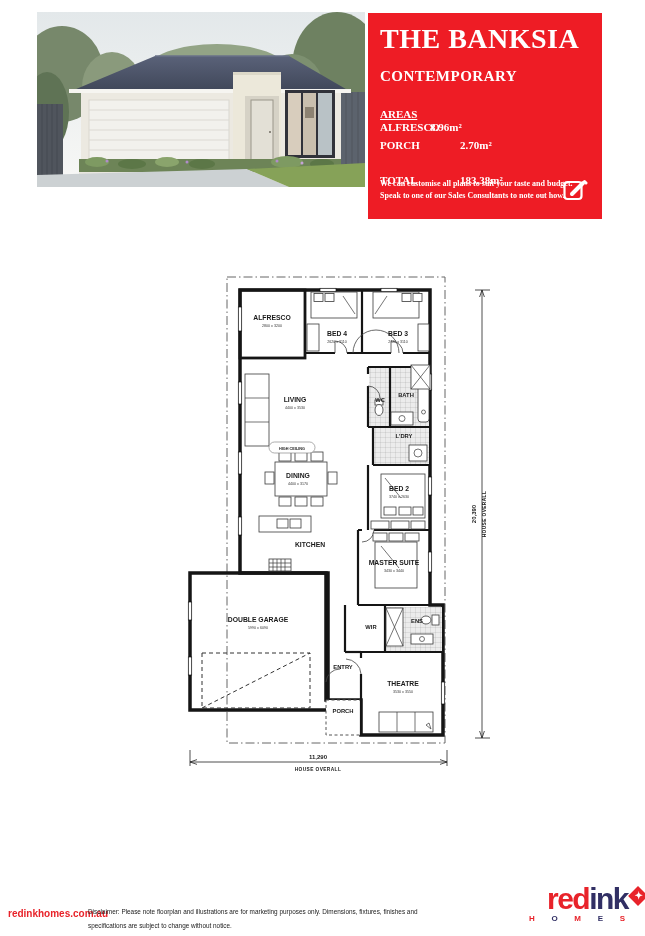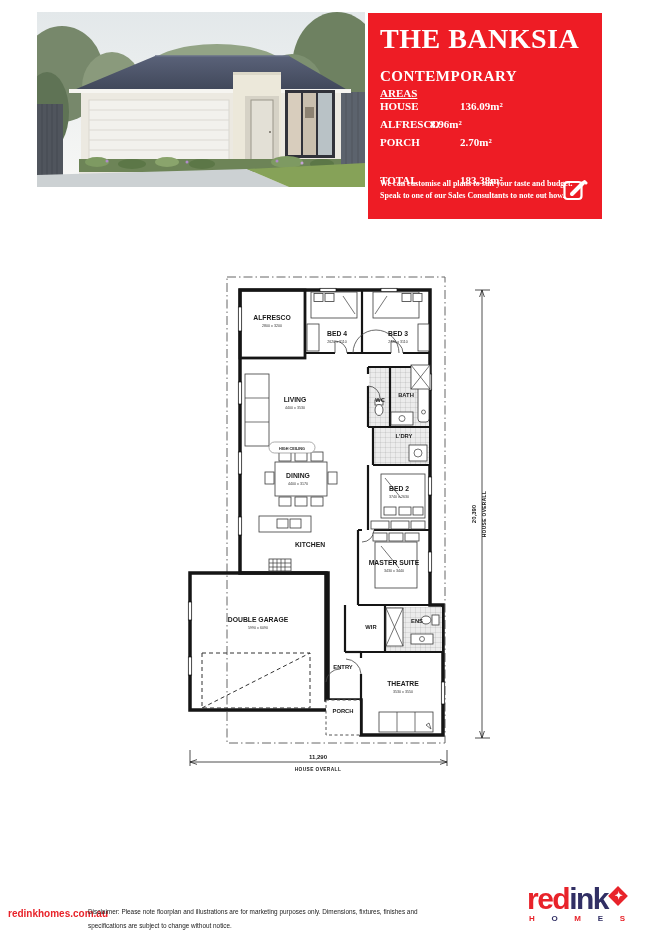--- a/index.html
+++ b/index.html
@@ -9,21 +9,21 @@
   
   #photo{position:absolute;left:37px;top:12px;width:328px;height:175px;}
 
   
   #redpanel{position:absolute;left:368px;top:13px;width:234px;height:206px;
             background:#ee1c25;color:#fff;font-family:"Liberation Serif",serif;
             padding:12px 12px;box-sizing:border-box;}
   #redpanel .title{font-size:28px;font-weight:bold;line-height:1;letter-spacing:.5px;}
   #redpanel .subtitle{font-size:15px;font-weight:bold;margin-top:15px;letter-spacing:.5px;}
   #redpanel .frontage{font-size:12px;font-weight:bold;margin-top:9px;}
-  #redpanel .areas-head{font-size:11px;font-weight:bold;text-decoration:underline;margin-top:2px;}
+  #redpanel .areas-head{font-size:11px;font-weight:bold;text-decoration:underline;margin-top:23px;}
   .area-row{position:relative;height:17px;font-size:11px;font-weight:bold;margin-top:1px;}
   .area-row .lbl{position:absolute;left:0;top:0;}
   .area-row .val{position:absolute;top:0;}
   .val-far{left:80px;}
   .val-near{left:50px;}
   #total-wrap{position:absolute;left:12px;right:12px;bottom:12px;height:34px;}
   #total-wrap .area-row .lbl,#total-wrap .area-row .val{text-align:right;}
   #customise{position:absolute;left:0;top:5px;font-size:8px;font-weight:bold;line-height:1.55;}
   #edit-icon{position:absolute;right:14px;bottom:16px;width:26px;height:26px;}
 
@@ -38,21 +38,21 @@
   .hc-txt{font:bold 3.8px "Liberation Sans",sans-serif;text-anchor:middle;}
   .wall{stroke:#151515;fill:none;}
   .furn{stroke:#3a3a3a;stroke-width:.8;fill:#ffffff;}
   .furnline{stroke:#3a3a3a;stroke-width:.7;fill:none;}
   .arc{stroke:#444;stroke-width:.8;fill:none;}
 
   
   #footer-url{position:absolute;left:8px;top:908px;color:#e8232a;font-weight:bold;font-size:10px;}
   #disclaimer{position:absolute;left:88px;top:905px;width:352px;font-size:6.4px;color:#222;line-height:14px;}
   #logo{position:absolute;left:527px;top:884px;width:112px;}
-  #logo .word{font-weight:bold;font-size:30px;letter-spacing:-1.5px;line-height:1;white-space:nowrap;}
+  #logo .word{font-weight:bold;font-size:30px;letter-spacing:-1.5px;line-height:1;white-space:nowrap;margin-left:20px;}
   #logo .red{color:#e8232a;}
   #logo .navy{color:#312f64;}
   #logo .diamond{display:inline-block;width:14px;height:14px;background:#e8232a;
                  transform:rotate(45deg);margin-left:3px;position:relative;top:-6px;}
   #logo .diamond span{position:absolute;left:50%;top:50%;transform:translate(-50%,-50%) rotate(-45deg);
                       color:#fff;font-size:10px;}
   #logo .homes{display:flex;justify-content:space-between;width:96px;margin-left:2px;margin-top:0;
                font-size:8px;font-weight:bold;}
 </style>
 </head>
@@ -135,24 +135,20 @@
     </g>
     <polygon points="0,175 0,163 210,157 252,175" fill="#ccd1d3"></polygon>
     <polygon points="210,157 328,151 328,175 252,175" fill="#86a258"></polygon>
   </svg>
 
   <div id="redpanel">
     <div class="title">THE BANKSIA</div>
     <div class="subtitle">CONTEMPORARY</div>
     <div class="areas-head">AREAS</div>
 
-    <div class="area-row">
-      <span class="lbl">HOUSE</span>
-      <span class="val val-far">136.09m²</span>
-    </div>
     <div class="area-row">
       <span class="lbl">ALFRESCO</span>
       <span class="val val-near">8.96m²</span>
     </div>
     <div class="area-row">
       <span class="lbl">PORCH</span>
       <span class="val val-far">2.70m²</span>
     </div>
 
     <div id="total-wrap">

